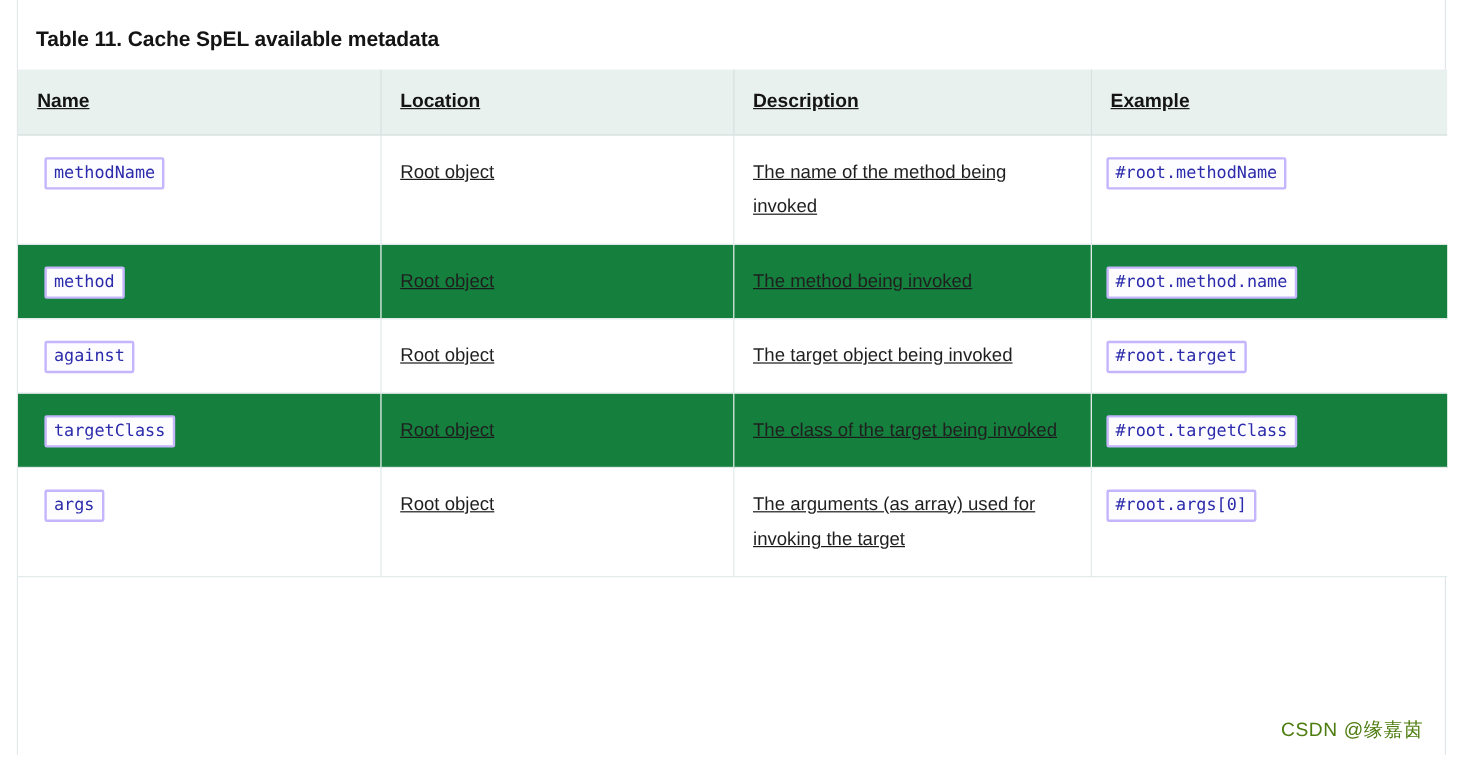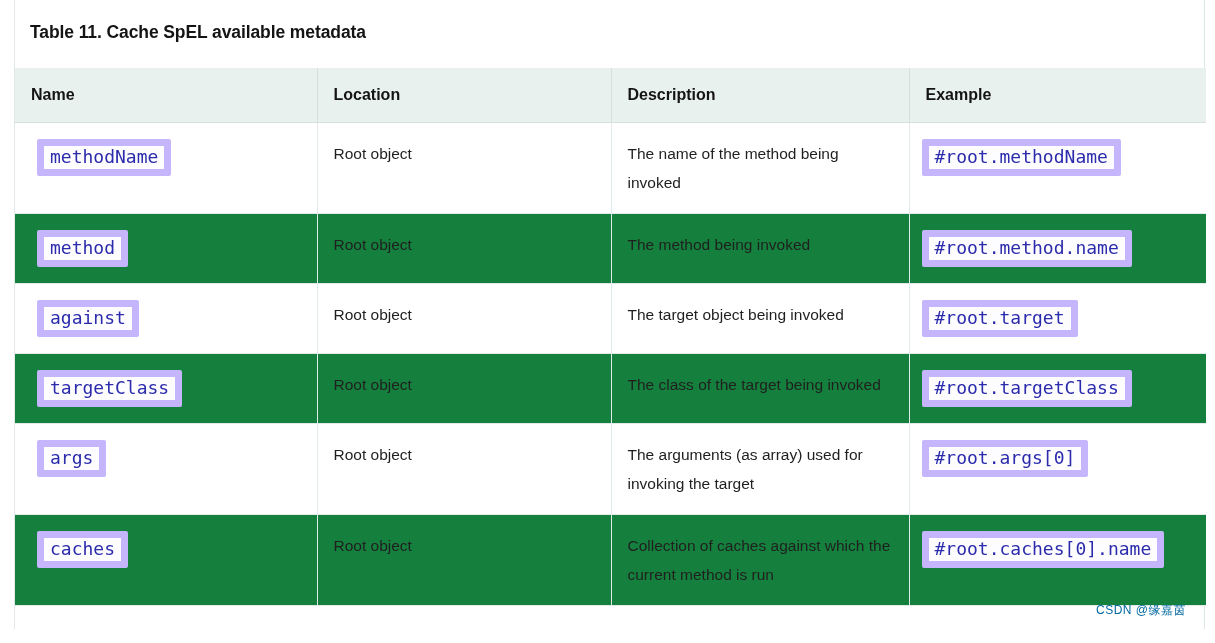--- a/index.html
+++ b/index.html
@@ -34,25 +34,26 @@
     font-weight: bold;
     color: #141414;
     padding: 21px 0 0 15px;
     letter-spacing: -0.1px;
     line-height: 22px;
   }
 
   .meta-table {
     position: absolute;
     left: 0;
-    top: 68px;
+    top: 58px;
     width: 1191px;
     border-collapse: collapse;
     table-layout: fixed;
     font-size: 15.5px;
+    text-decoration: underline;
   }
 
   .meta-table col.c-name     { width: 302px; }
   .meta-table col.c-location { width: 294px; }
   .meta-table col.c-desc     { width: 298px; }
   .meta-table col.c-example  { width: 297px; }
 
   .meta-table th {
     background: #e9f1ef;
     text-align: left;
@@ -82,37 +83,37 @@
 
   .meta-table tbody tr.odd  td { background: #ffffff; }
   .meta-table tbody tr.even td { background: #15803d; }
 
   .cell-name    { padding-left: 22px !important; }
   .cell-example { padding-left: 12px !important; }
 
   code.tok {
     display: inline-block;
     font-family: "DejaVu Sans Mono", "Liberation Mono", monospace;
-    font-size: 18px;
+    font-size: 14px;
     line-height: 18px;
     color: #2b2bac;
     background: #fdfdff;
-    border: 7px solid #c4b5fd;
+    border: 2px solid #c4b5fd;
     border-radius: 2px;
     padding: 2px 6px 3px 6px;
     white-space: pre;
     vertical-align: baseline;
   }
 
   .watermark {
     position: absolute;
     right: 18px;
     bottom: 10px;
-    font-size: 12px;
-    color: #0369a1;
+    font-size: 16px;
+    color: #4d7c0f;
     font-family: "Liberation Sans", sans-serif;
     letter-spacing: 0.5px;
     user-select: none;
     pointer-events: none;
   }
 </style>
 </head>
 <body>
 
 <div class="doc-frame">
@@ -184,29 +185,19 @@
         <td class="cell-name">
           <code class="tok">args</code>
         </td>
         <td>Root object</td>
         <td>The arguments (as array) used for invoking the target</td>
         <td class="cell-example">
           <code class="tok">#root.args[0]</code>
         </td>
       </tr>
 
-      <tr class="even">
-        <td class="cell-name">
-          <code class="tok">caches</code>
-        </td>
-        <td>Root object</td>
-        <td>Collection of caches against which the current method is run</td>
-        <td class="cell-example">
-          <code class="tok">#root.caches[0].name</code>
-        </td>
-      </tr>
 
     </tbody>
   </table>
 
   <div class="watermark">CSDN @缘嘉茵</div>
 
 </div>
 
 </body></html>

